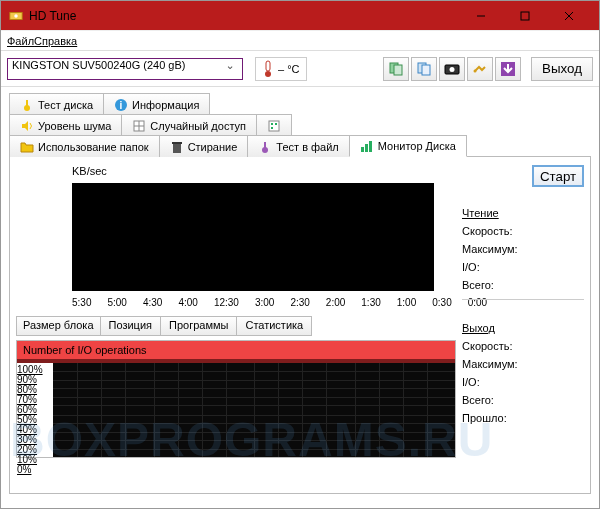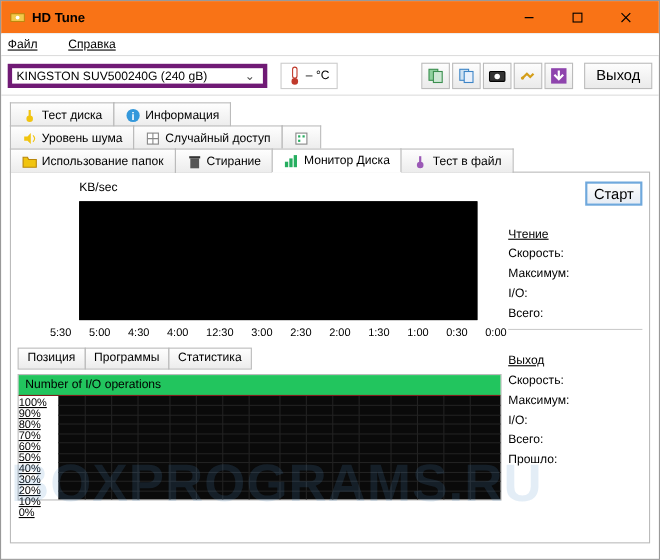--- a/index.html
+++ b/index.html
@@ -1,48 +1,48 @@
 <!DOCTYPE html>
 <html><head>
 <meta charset="utf-8">
 <style>
 * { box-sizing: border-box; margin: 0; padding: 0; }
 body { font-family: "Segoe UI", Tahoma, sans-serif; font-size: 11px; background: #fff; width: 600px; height: 509px; overflow: hidden; border: 1px solid #999; }
-.titlebar { height: 30px; display: flex; align-items: center; padding: 0 8px; background: #f97316; border-bottom: 1px solid #eee; font-weight: bold; }
+.titlebar { height: 30px; display: flex; align-items: center; padding: 0 8px; background: #b91c1c; border-bottom: 1px solid #eee; }
 .titlebar-icon { width: 14px; height: 14px; margin-right: 6px; }
 .titlebar-title { flex: 1; font-size: 12px; color: #000; }
 .win-controls { display: flex; gap: 0; }
 .win-btn { width: 44px; height: 28px; display: flex; align-items: center; justify-content: center; cursor: pointer; color: #000; }
-.menubar { height: 20px; display: flex; padding: 0 6px; gap: 28px; align-items: center; background: #fff; border-bottom: 1px solid #ddd; }
+.menubar { height: 20px; display: flex; padding: 0 6px; gap: 0; align-items: center; background: #fff; border-bottom: 1px solid #ddd; }
 .menu-item { cursor: pointer; text-decoration: underline; text-decoration-style: solid; }
 .toolbar { height: 36px; display: flex; align-items: center; padding: 4px 6px; border-bottom: 1px solid #ddd; gap: 4px; }
-.drive-select { width: 236px; height: 22px; border: 4px solid #701a75; display: flex; align-items: flex-end; padding: 0 4px; background: #fff; cursor: pointer; }
+.drive-select { width: 236px; height: 22px; border: 1px solid #701a75; display: flex; align-items: flex-start; padding: 0 4px; background: #fff; cursor: pointer; }
 .drive-select-text { flex: 1; }
 .chev { width: 16px; text-align: center; color: #555; }
 .temp-box { display: flex; align-items: center; gap: 4px; margin-left: 8px; height: 24px; padding: 0 6px; border: 1px solid #ccc; }
 .tool-group { display: flex; gap: 2px; margin-left: auto; }
 .tool-btn { width: 26px; height: 24px; border: 1px solid #bbb; background: linear-gradient(#fdfdfd,#eaeaea); display: flex; align-items: center; justify-content: center; cursor: pointer; }
 .tool-btn svg { width: 16px; height: 16px; }
 .exit-btn { height: 24px; padding: 0 10px; border: 1px solid #bbb; background: linear-gradient(#fdfdfd,#eaeaea); margin-left: 6px; cursor: pointer; }
 .tabs-area { padding: 6px 8px 0 8px; }
 .top-tabs { display: flex; flex-wrap: wrap; border-bottom: none; }
 .top-tab { height: 22px; display: flex; align-items: center; gap: 4px; padding: 0 10px; border: 1px solid #bbb; border-bottom: none; background: linear-gradient(#fefefe,#ececec); cursor: pointer; margin-right: -1px; margin-bottom: -1px; font-size: 11px; }
 .top-tab.active { background: #fff; border-bottom: 1px solid #fff; position: relative; z-index: 2; }
 .tab-icon { width: 14px; height: 14px; }
 .panel { border: 1px solid #bbb; padding: 6px; background: #fff; display: flex; gap: 6px; height: 338px; }
 .left-col { flex: 1; display: flex; flex-direction: column; gap: 4px; }
 .right-col { width: 122px; display: flex; flex-direction: column; gap: 6px; padding-top: 2px; }
 .chart-top-label { font-size: 11px; padding: 2px 0 2px 56px; }
 .chart1 { background: #000; height: 108px; border: 1px solid #000; width: 362px; margin-left: 56px; }
-.xaxis1 { display: flex; font-size: 10px; color: #000; justify-content: center; padding: 2px 0 4px 0; width: 362px; margin-left: 56px; gap: 16px; }
+.xaxis1 { display: flex; font-size: 10px; color: #000; justify-content: space-between; padding: 2px 0 4px 0; width: 362px; margin-left: 56px; gap: 16px; }
 .block-size-row { display: flex; align-items: flex-end; height: 20px; }
 .block-label { height: 20px; padding: 2px 6px; border: 1px solid #bbb; background: linear-gradient(#fefefe,#ececec); margin-right: -1px; }
 .sub-tab { height: 20px; padding: 2px 8px; border: 1px solid #bbb; background: linear-gradient(#fefefe,#ececec); cursor: pointer; margin-right: -1px; font-size: 11px; }
 .iops-panel { border: 1px solid #bbb; }
-.iops-title { padding: 3px 6px; border-bottom: 1px solid #7f1d1d; background: #22c55e; font-size: 11px; }
+.iops-title { padding: 3px 6px; border-bottom: 4px solid #7f1d1d; background: #ef4444; font-size: 11px; }
 .chart2-wrap { display: flex; height: 94px; }
 .yaxis2 { width: 36px; display: flex; flex-direction: column; justify-content: space-between; align-items: flex-start; font-size: 10px; padding: 2px 2px 2px 0; line-height: 1; text-decoration: underline; }
 .chart2 { flex: 1; background: #0a0a0a; position: relative; }
 .chart2 .gridv { position: absolute; top: 0; bottom: 0; width: 1px; background: #222; }
 .chart2 .gridh { position: absolute; left: 0; right: 0; height: 1px; background: #222; }
 .start-btn { height: 22px; border: 2px solid #6fa8dc; background: linear-gradient(#fdfdfd,#e6ecf4); cursor: pointer; width: 52px; align-self: flex-end; }
 .section-label { font-size: 11px; margin-top: 14px; text-decoration: underline; }
 .stat-label { font-size: 11px; color: #000; }
 .sep { height: 1px; background: #ccc; margin: 2px 0; }
 .watermark { position: absolute; left: 10px; bottom: 42px; font-size: 48px; font-weight: 800; color: rgba(80,140,200,0.16); letter-spacing: 1px; font-family: Arial Black, Arial, sans-serif; pointer-events: none; }
@@ -179,34 +179,34 @@
           </svg>
           <span>Использование папок</span>
         </div>
       <div class="top-tab">
           <svg class="tab-icon" viewBox="0 0 14 14">
             <rect x="3" y="4" width="8" height="9" fill="#555"></rect>
             <rect x="2" y="2" width="10" height="2" fill="#333"></rect>
           </svg>
           <span>Стирание</span>
         </div>
+      <div class="top-tab">
+          <svg class="tab-icon" viewBox="0 0 14 14">
+            <circle cx="7" cy="10" r="3" fill="#9b59b6"></circle>
+            <rect x="6" y="2" width="2" height="6" fill="#9b59b6"></rect>
+          </svg>
+          <span>Тест в файл</span>
+        </div>
       <div class="top-tab active">
           <svg class="tab-icon" viewBox="0 0 14 14">
             <rect x="1" y="8" width="3" height="5" fill="#27ae60"></rect>
             <rect x="5" y="5" width="3" height="8" fill="#27ae60"></rect>
             <rect x="9" y="2" width="3" height="11" fill="#27ae60"></rect>
           </svg>
           <span>Монитор Диска</span>
-        </div>
-      <div class="top-tab">
-          <svg class="tab-icon" viewBox="0 0 14 14">
-            <circle cx="7" cy="10" r="3" fill="#9b59b6"></circle>
-            <rect x="6" y="2" width="2" height="6" fill="#9b59b6"></rect>
-          </svg>
-          <span>Тест в файл</span>
         </div>
     </div>
   </div>
 
   <div class="panel">
     <div class="left-col">
       <div class="chart-top-label">KB/sec</div>
       <div class="chart1"></div>
       <div class="xaxis1">
         <span>5:30</span>
@@ -217,20 +217,21 @@
         <span>3:00</span>
         <span>2:30</span>
         <span>2:00</span>
         <span>1:30</span>
         <span>1:00</span>
         <span>0:30</span>
         <span>0:00</span>
       </div>
 
       <div class="block-size-row">
+        <div class="block-label">Размер блока</div>
         <div class="sub-tab">Позиция</div>
         <div class="sub-tab">Программы</div>
         <div class="sub-tab">Статистика</div>
       </div>
 
       <div class="iops-panel">
         <div class="iops-title">Number of I/O operations</div>
         <div class="chart2-wrap">
           <div class="yaxis2">
             <span>100%</span>

